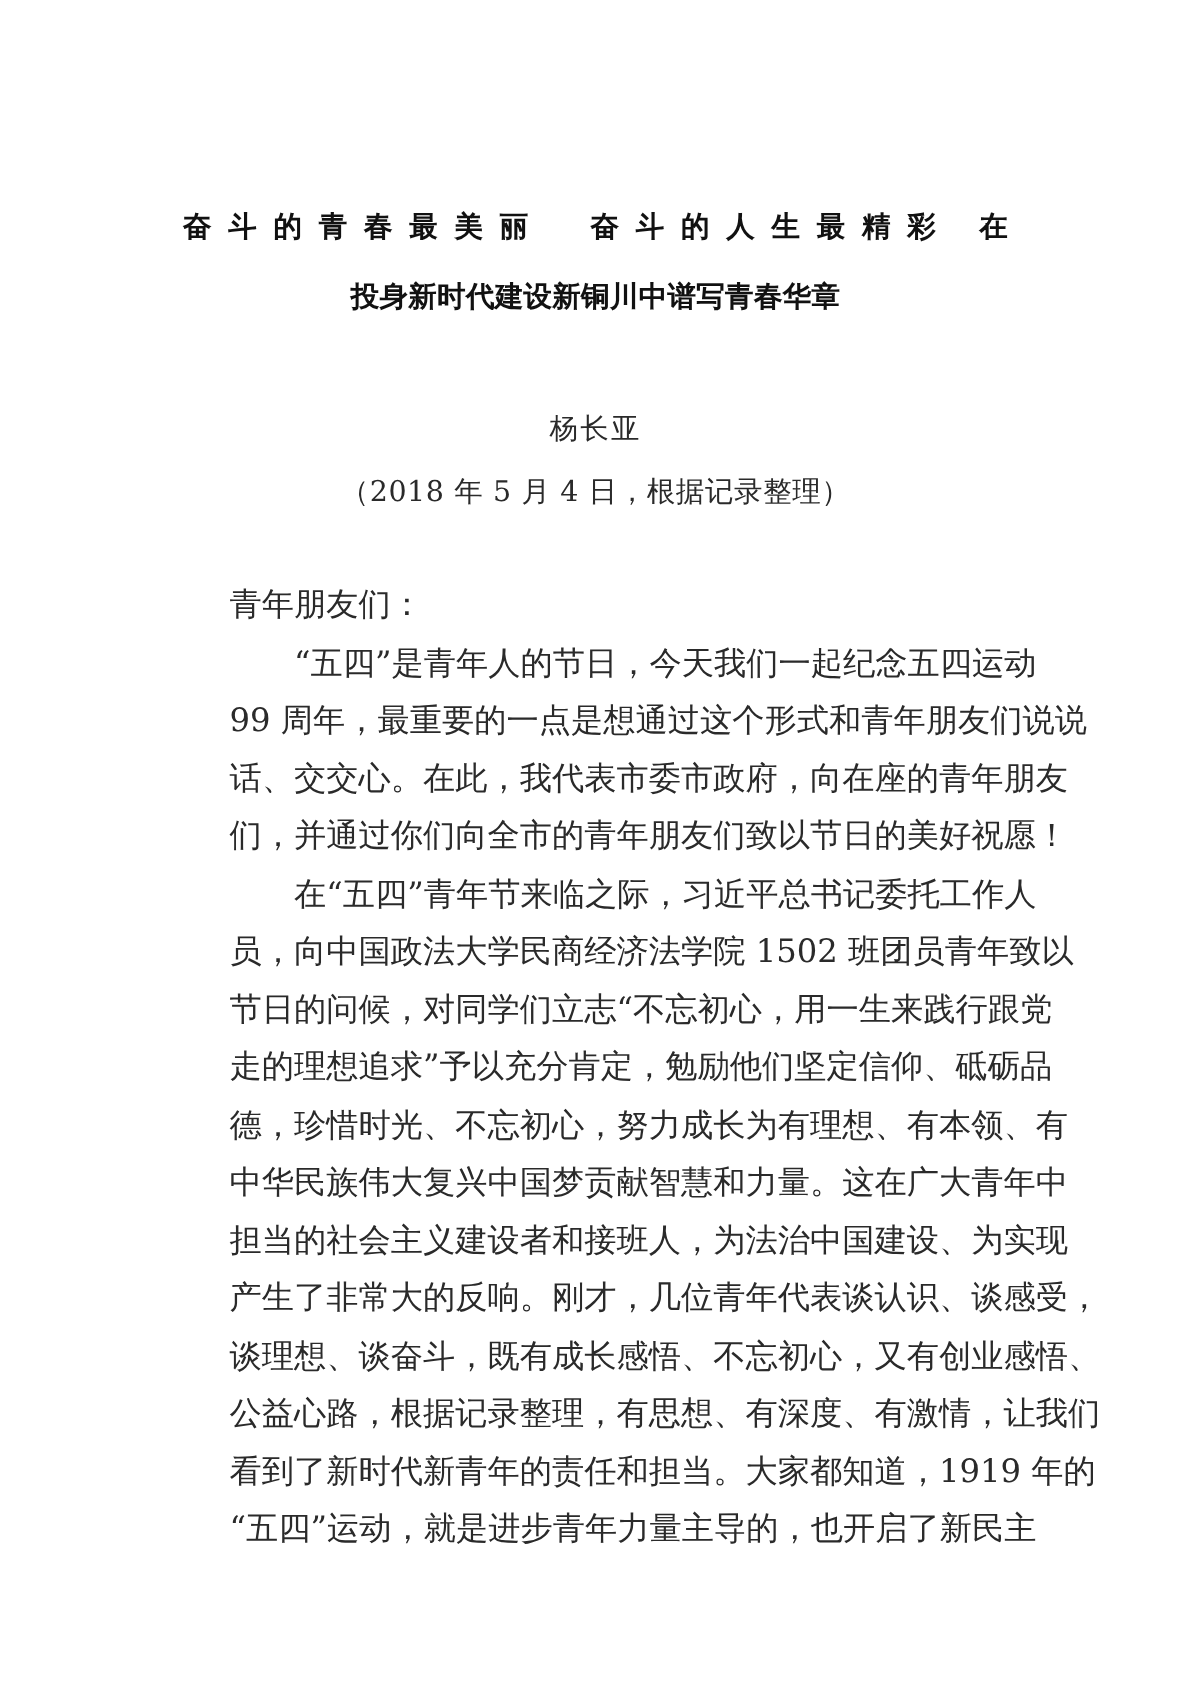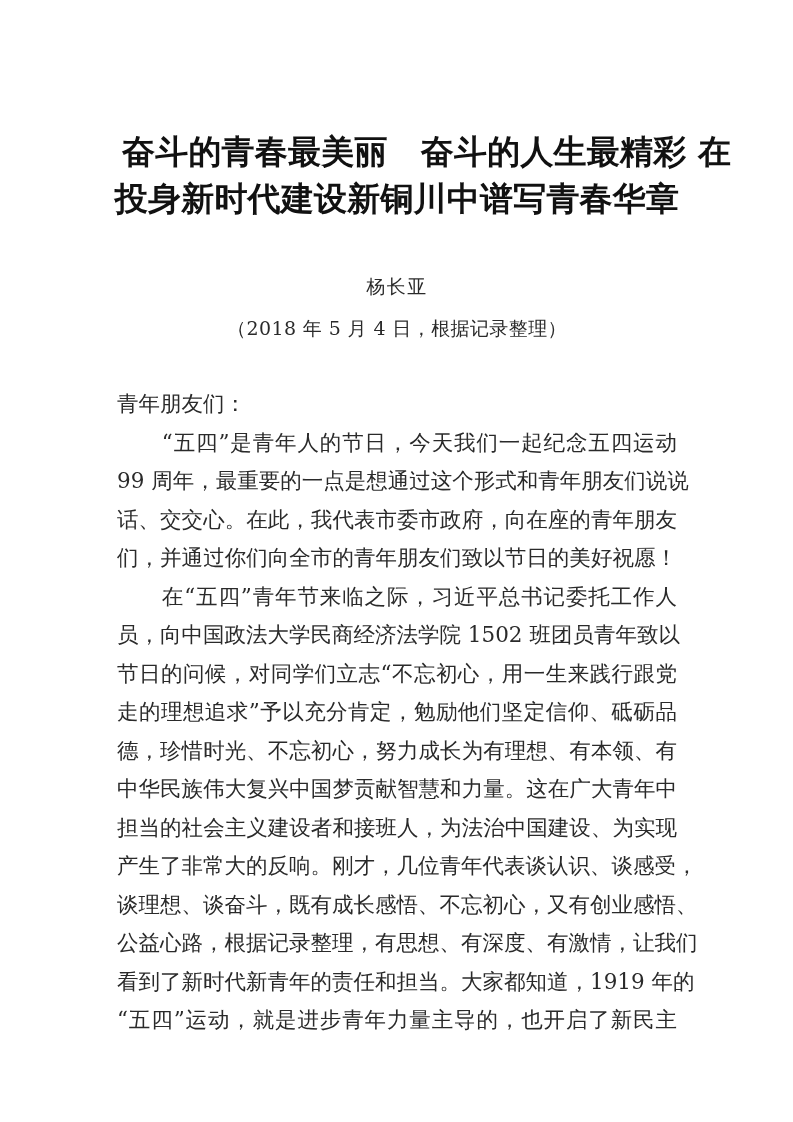--- a/index.html
+++ b/index.html
@@ -25,21 +25,21 @@
     position: absolute;
     left: 108px;
     top: 128px;
     width: 578px;
     text-align: center;
   }
 
   .title-line {
     font-family: "DejaVu Sans", "Liberation Sans", sans-serif;
     font-weight: 700;
-    font-size: 33px;
+    font-size: 19px;
     line-height: 47px;
     letter-spacing: 0.2px;
     color: #111111;
     white-space: pre;
   }
 
   .title-line.line-1 {
     text-align: justify;
     text-align-last: justify;
     padding: 0 14px;
@@ -93,20 +93,21 @@
 
   .body-line {
     font-size: 21.5px;
     line-height: 38.5px;
     height: 38.5px;
     color: #2a2a2a;
     text-align: justify;
     text-align-last: justify;
     white-space: pre;
     letter-spacing: 0;
+    margin-left: 36px;
   }
 
   
   .body-line.ragged {
     text-align: left;
     text-align-last: left;
   }
 </style>
 </head>
 <body>

